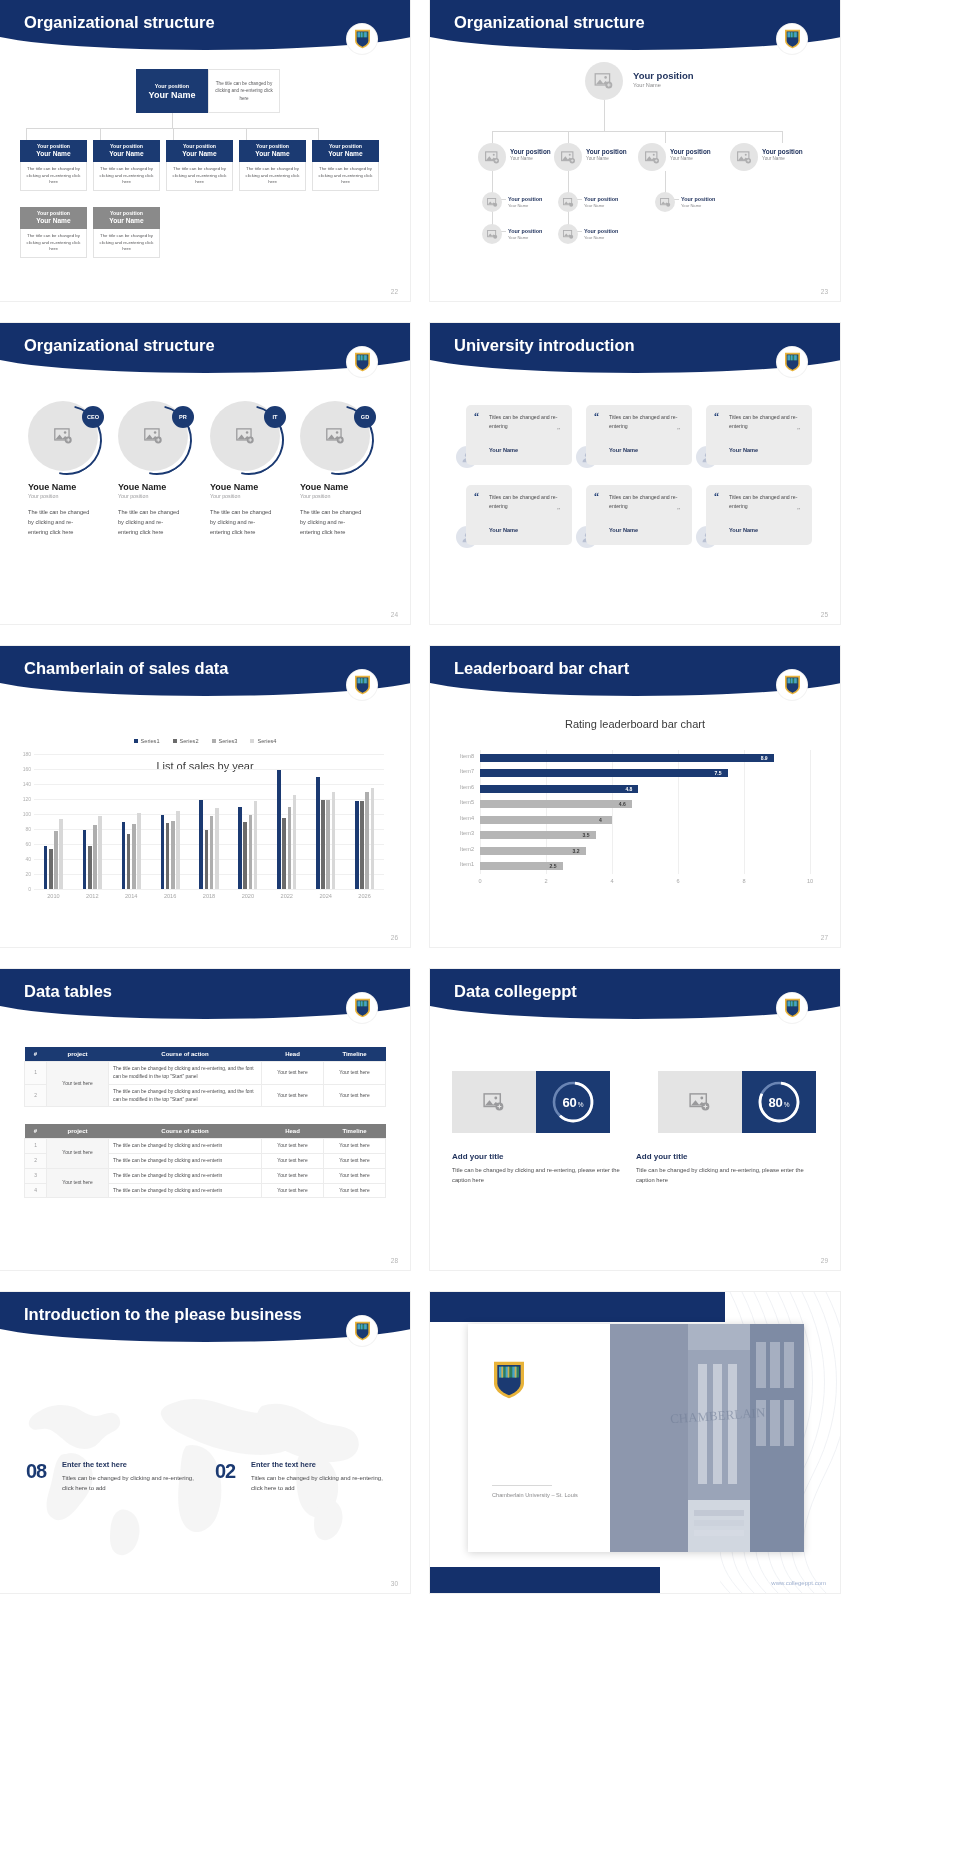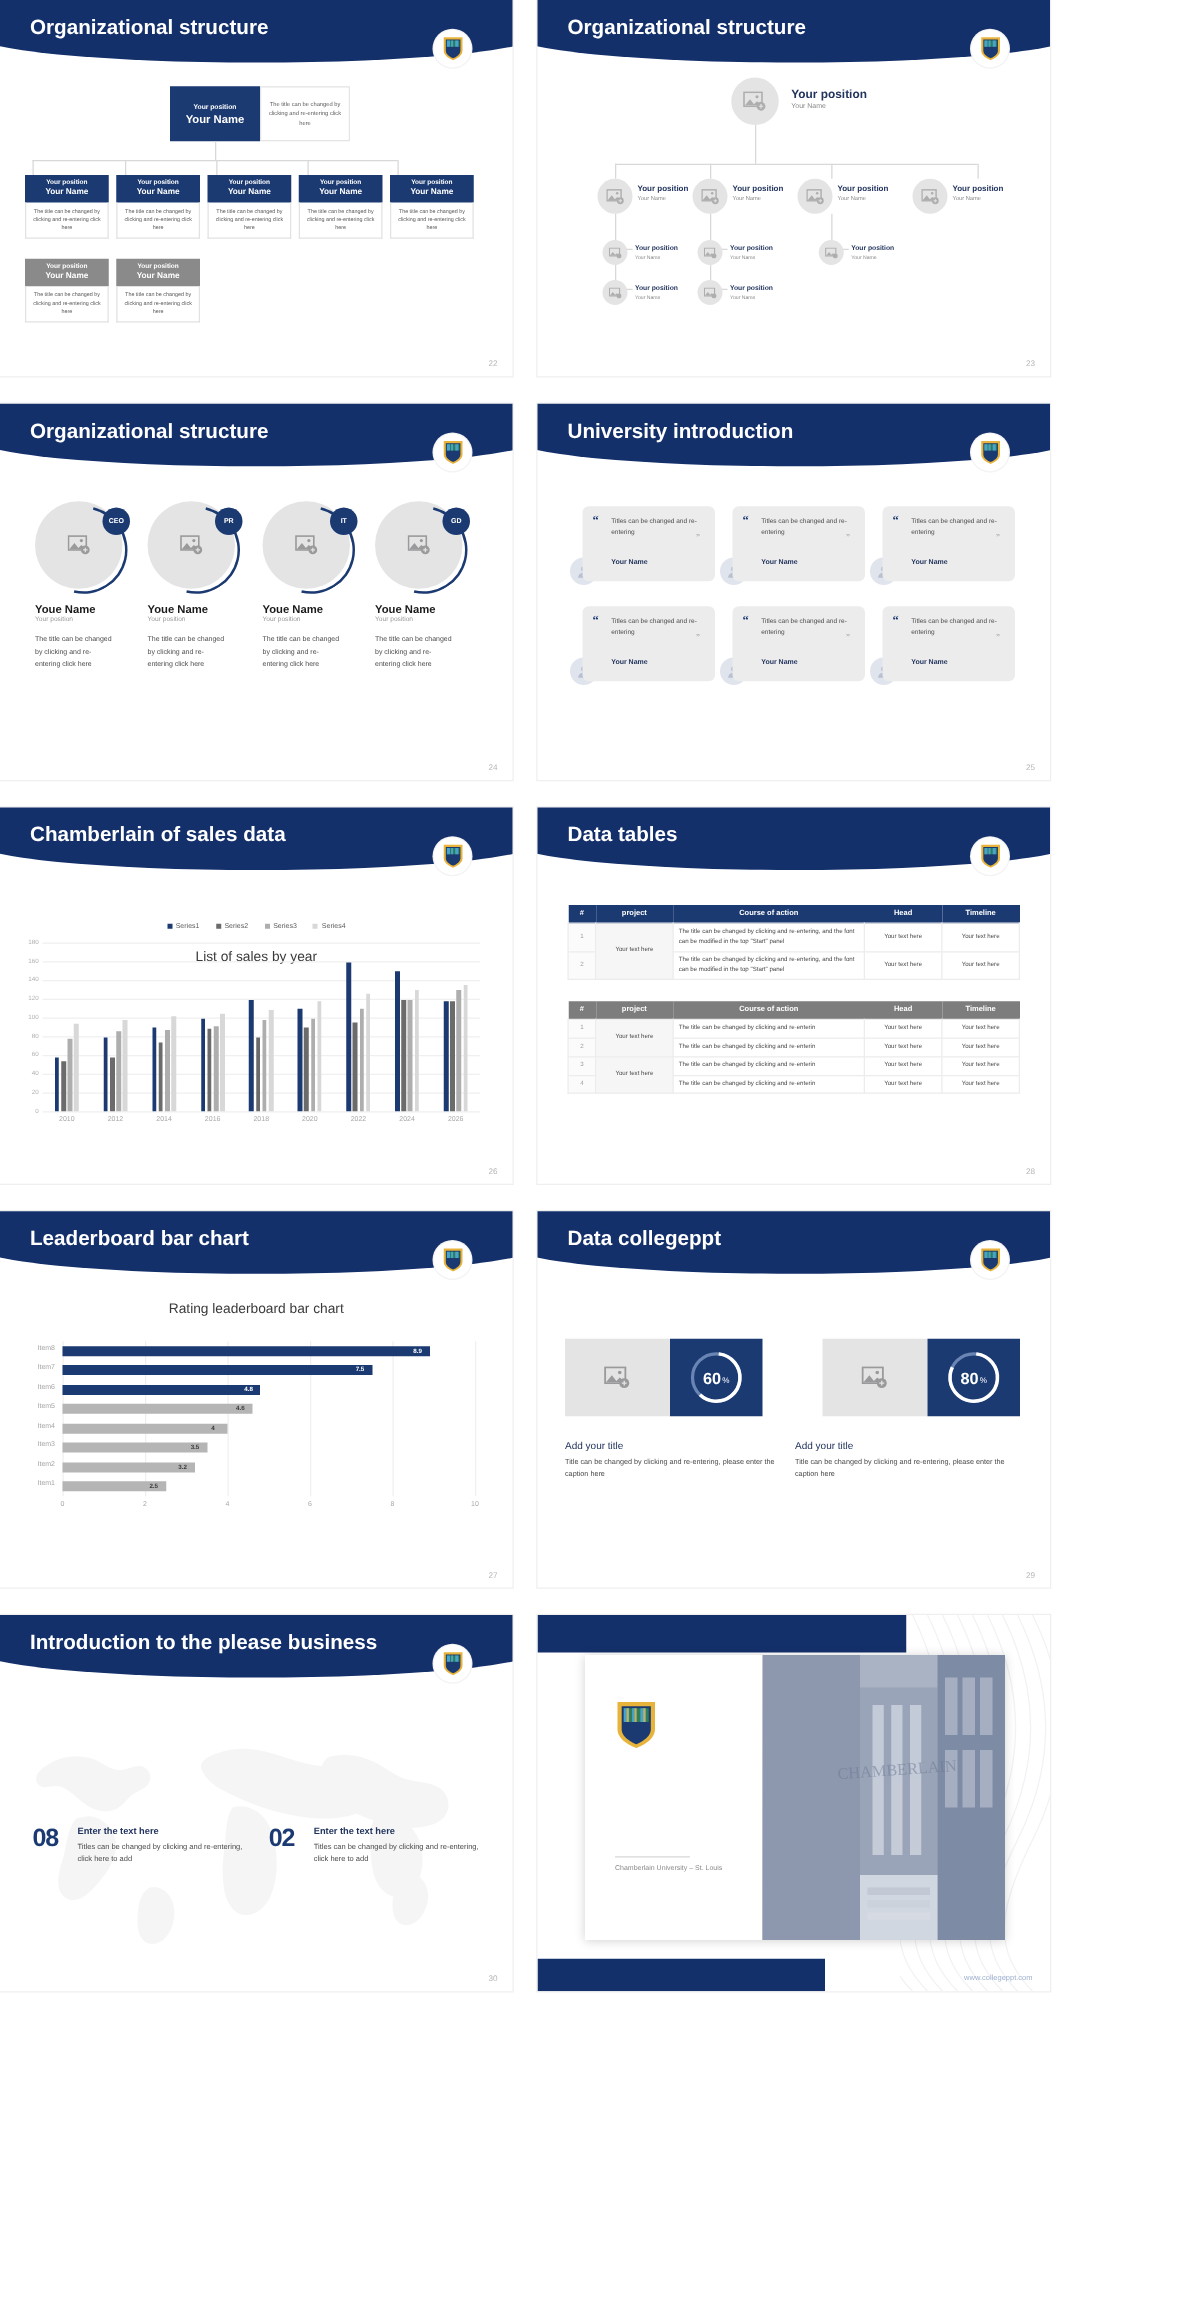--- a/index.html
+++ b/index.html
@@ -125,21 +125,21 @@
   .dt td.proj { text-align:center; background:#f6f6f6;}
 
   
   .dcbox { position:absolute; display:flex; }
   .dcimg { width:84px; height:62px; background:#e4e4e4; display:flex; align-items:center; justify-content:center;}
   .dcval { width:74px; height:62px; background:#1b3a72; display:flex; align-items:center; justify-content:center;}
   .ring { position:relative; width:46px; height:46px; }
   .ring .lab { position:absolute; inset:0; display:flex; align-items:center; justify-content:center;
                color:#fff; font-size:13px; font-weight:bold;}
   .ring .lab sup { font-size:6.5px; font-weight:normal; margin-left:1px; align-self:center; margin-top:5px;}
-  .dctitle { position:absolute; font-size:8px; font-weight:normal; color:#22345e;}
+  .dctitle { position:absolute; font-size:8px; font-weight:bold; color:#22345e;}
   .dcdesc { position:absolute; font-size:5.8px; color:#4b4b4d; line-height:1.75; width:175px;}
 
   
   .wmap { position:absolute; left:0; top:58px; width:100%; height:235px; opacity:.5;}
   .numbig { position:absolute; font-size:20px; font-weight:bold; color:#1b3a72; letter-spacing:-1px;}
   .numhead { position:absolute; font-size:7.4px; font-weight:bold; color:#22345e;}
   .numdesc { position:absolute; font-size:6px; color:#4b4b4d; line-height:1.7; width:132px;}
 
   
   .ty { position:relative; width:410px; height:301px; background:#fff; overflow:hidden;
@@ -694,20 +694,93 @@
         <div class="xtick" style="left: 330.556px;">2026</div>
       </div>
 
   <div class="pagenum">26</div>
 </div>
 
 <div class="slide">
   <div class="band">
         <div class="bg"></div>
       </div>
+  <h1 style="position:absolute;left:24px;top:13px;color:#fff;font-size:16.5px;font-weight:bold;z-index:4;">Leaderboard bar chart</h1>
+  <div class="crest">
+    <svg viewBox="0 0 20 24">
+          <path d="M1 1h18v13c0 6-9 9-9 9S1 20 1 14z" fill="#e8b33a"></path>
+          <path d="M3 3h14v11c0 4.6-7 7.2-7 7.2S3 18.6 3 14z" fill="#1b3a72"></path>
+          <path d="M4 4h12v6H4z" fill="#2f7d5a"></path>
+          <path d="M4 4h3v6H4zM8 4h2v6H8zM12 4h3v6h-3z" fill="#46a3c9"></path>
+        </svg>
+  </div>
+
+  <div class="charttitle" style="top:72px;">Rating leaderboard bar chart</div>
+  <div class="plot" id="plot-27" style="left:50px;top:104px;width:330px;height:124px;">
+        <div class="vgl" style="left: 0px;"></div>
+        <div class="xtick" style="left: 0px;">0</div>
+        <div class="vgl" style="left: 66px;"></div>
+        <div class="xtick" style="left: 66px;">2</div>
+        <div class="vgl" style="left: 132px;"></div>
+        <div class="xtick" style="left: 132px;">4</div>
+        <div class="vgl" style="left: 198px;"></div>
+        <div class="xtick" style="left: 198px;">6</div>
+        <div class="vgl" style="left: 264px;"></div>
+        <div class="xtick" style="left: 264px;">8</div>
+        <div class="vgl" style="left: 330px;"></div>
+        <div class="xtick" style="left: 330px;">10</div>
+        <div class="lbrow" style="top: 3.75px; left: 0px; width: 330px;">
+          <div class="lblab">Item8</div>
+          <div class="lbbar" style="width: 293.7px; background: rgb(27, 58, 114);"></div>
+          <div class="lbval" style="left: 280.7px; color: rgb(255, 255, 255);">8.9</div>
+        </div>
+        <div class="lbrow" style="top: 19.25px; left: 0px; width: 330px;">
+          <div class="lblab">Item7</div>
+          <div class="lbbar" style="width: 247.5px; background: rgb(27, 58, 114);"></div>
+          <div class="lbval" style="left: 234.5px; color: rgb(255, 255, 255);">7.5</div>
+        </div>
+        <div class="lbrow" style="top: 34.75px; left: 0px; width: 330px;">
+          <div class="lblab">Item6</div>
+          <div class="lbbar" style="width: 158.4px; background: rgb(27, 58, 114);"></div>
+          <div class="lbval" style="left: 145.4px; color: rgb(255, 255, 255);">4.8</div>
+        </div>
+        <div class="lbrow" style="top: 50.25px; left: 0px; width: 330px;">
+          <div class="lblab">Item5</div>
+          <div class="lbbar" style="width: 151.8px; background: rgb(181, 181, 181);"></div>
+          <div class="lbval" style="left: 138.8px; color: rgb(58, 58, 58);">4.6</div>
+        </div>
+        <div class="lbrow" style="top: 65.75px; left: 0px; width: 330px;">
+          <div class="lblab">Item4</div>
+          <div class="lbbar" style="width: 132px; background: rgb(181, 181, 181);"></div>
+          <div class="lbval" style="left: 119px; color: rgb(58, 58, 58);">4</div>
+        </div>
+        <div class="lbrow" style="top: 81.25px; left: 0px; width: 330px;">
+          <div class="lblab">Item3</div>
+          <div class="lbbar" style="width: 115.5px; background: rgb(181, 181, 181);"></div>
+          <div class="lbval" style="left: 102.5px; color: rgb(58, 58, 58);">3.5</div>
+        </div>
+        <div class="lbrow" style="top: 96.75px; left: 0px; width: 330px;">
+          <div class="lblab">Item2</div>
+          <div class="lbbar" style="width: 105.6px; background: rgb(181, 181, 181);"></div>
+          <div class="lbval" style="left: 92.6px; color: rgb(58, 58, 58);">3.2</div>
+        </div>
+        <div class="lbrow" style="top: 112.25px; left: 0px; width: 330px;">
+          <div class="lblab">Item1</div>
+          <div class="lbbar" style="width: 82.5px; background: rgb(181, 181, 181);"></div>
+          <div class="lbval" style="left: 69.5px; color: rgb(58, 58, 58);">2.5</div>
+        </div>
+      </div>
+
+  <div class="pagenum">27</div>
+</div>
+
+<div class="slide">
+  <div class="band">
+        <div class="bg"></div>
+      </div>
   <h1 style="position:absolute;left:24px;top:13px;color:#fff;font-size:16.5px;font-weight:bold;z-index:4;">Data tables</h1>
   <div class="crest">
     <svg viewBox="0 0 20 24">
           <path d="M1 1h18v13c0 6-9 9-9 9S1 20 1 14z" fill="#e8b33a"></path>
           <path d="M3 3h14v11c0 4.6-7 7.2-7 7.2S3 18.6 3 14z" fill="#1b3a72"></path>
           <path d="M4 4h12v6H4z" fill="#2f7d5a"></path>
           <path d="M4 4h3v6H4zM8 4h2v6H8zM12 4h3v6h-3z" fill="#46a3c9"></path>
         </svg>
   </div>
 
@@ -786,93 +859,20 @@
         <td class="idx">4</td>
         <td>The title can be changed by clicking and re-enterin</td>
         <td class="c">Your text here</td>
         <td class="c">Your text here</td>
       </tr>
     </tbody>
         </table>
   </div>
 
   <div class="pagenum">28</div>
-</div>
-
-<div class="slide">
-  <div class="band">
-        <div class="bg"></div>
-      </div>
-  <h1 style="position:absolute;left:24px;top:13px;color:#fff;font-size:16.5px;font-weight:bold;z-index:4;">Leaderboard bar chart</h1>
-  <div class="crest">
-    <svg viewBox="0 0 20 24">
-          <path d="M1 1h18v13c0 6-9 9-9 9S1 20 1 14z" fill="#e8b33a"></path>
-          <path d="M3 3h14v11c0 4.6-7 7.2-7 7.2S3 18.6 3 14z" fill="#1b3a72"></path>
-          <path d="M4 4h12v6H4z" fill="#2f7d5a"></path>
-          <path d="M4 4h3v6H4zM8 4h2v6H8zM12 4h3v6h-3z" fill="#46a3c9"></path>
-        </svg>
-  </div>
-
-  <div class="charttitle" style="top:72px;">Rating leaderboard bar chart</div>
-  <div class="plot" id="plot-27" style="left:50px;top:104px;width:330px;height:124px;">
-        <div class="vgl" style="left: 0px;"></div>
-        <div class="xtick" style="left: 0px;">0</div>
-        <div class="vgl" style="left: 66px;"></div>
-        <div class="xtick" style="left: 66px;">2</div>
-        <div class="vgl" style="left: 132px;"></div>
-        <div class="xtick" style="left: 132px;">4</div>
-        <div class="vgl" style="left: 198px;"></div>
-        <div class="xtick" style="left: 198px;">6</div>
-        <div class="vgl" style="left: 264px;"></div>
-        <div class="xtick" style="left: 264px;">8</div>
-        <div class="vgl" style="left: 330px;"></div>
-        <div class="xtick" style="left: 330px;">10</div>
-        <div class="lbrow" style="top: 3.75px; left: 0px; width: 330px;">
-          <div class="lblab">Item8</div>
-          <div class="lbbar" style="width: 293.7px; background: rgb(27, 58, 114);"></div>
-          <div class="lbval" style="left: 280.7px; color: rgb(255, 255, 255);">8.9</div>
-        </div>
-        <div class="lbrow" style="top: 19.25px; left: 0px; width: 330px;">
-          <div class="lblab">Item7</div>
-          <div class="lbbar" style="width: 247.5px; background: rgb(27, 58, 114);"></div>
-          <div class="lbval" style="left: 234.5px; color: rgb(255, 255, 255);">7.5</div>
-        </div>
-        <div class="lbrow" style="top: 34.75px; left: 0px; width: 330px;">
-          <div class="lblab">Item6</div>
-          <div class="lbbar" style="width: 158.4px; background: rgb(27, 58, 114);"></div>
-          <div class="lbval" style="left: 145.4px; color: rgb(255, 255, 255);">4.8</div>
-        </div>
-        <div class="lbrow" style="top: 50.25px; left: 0px; width: 330px;">
-          <div class="lblab">Item5</div>
-          <div class="lbbar" style="width: 151.8px; background: rgb(181, 181, 181);"></div>
-          <div class="lbval" style="left: 138.8px; color: rgb(58, 58, 58);">4.6</div>
-        </div>
-        <div class="lbrow" style="top: 65.75px; left: 0px; width: 330px;">
-          <div class="lblab">Item4</div>
-          <div class="lbbar" style="width: 132px; background: rgb(181, 181, 181);"></div>
-          <div class="lbval" style="left: 119px; color: rgb(58, 58, 58);">4</div>
-        </div>
-        <div class="lbrow" style="top: 81.25px; left: 0px; width: 330px;">
-          <div class="lblab">Item3</div>
-          <div class="lbbar" style="width: 115.5px; background: rgb(181, 181, 181);"></div>
-          <div class="lbval" style="left: 102.5px; color: rgb(58, 58, 58);">3.5</div>
-        </div>
-        <div class="lbrow" style="top: 96.75px; left: 0px; width: 330px;">
-          <div class="lblab">Item2</div>
-          <div class="lbbar" style="width: 105.6px; background: rgb(181, 181, 181);"></div>
-          <div class="lbval" style="left: 92.6px; color: rgb(58, 58, 58);">3.2</div>
-        </div>
-        <div class="lbrow" style="top: 112.25px; left: 0px; width: 330px;">
-          <div class="lblab">Item1</div>
-          <div class="lbbar" style="width: 82.5px; background: rgb(181, 181, 181);"></div>
-          <div class="lbval" style="left: 69.5px; color: rgb(58, 58, 58);">2.5</div>
-        </div>
-      </div>
-
-  <div class="pagenum">27</div>
 </div>
 
 <div class="slide">
   <div class="band">
         <div class="bg"></div>
       </div>
   <h1 style="position:absolute;left:24px;top:13px;color:#fff;font-size:16.5px;font-weight:bold;z-index:4;">Data collegeppt</h1>
   <div class="crest">
     <svg viewBox="0 0 20 24">
           <path d="M1 1h18v13c0 6-9 9-9 9S1 20 1 14z" fill="#e8b33a"></path>

